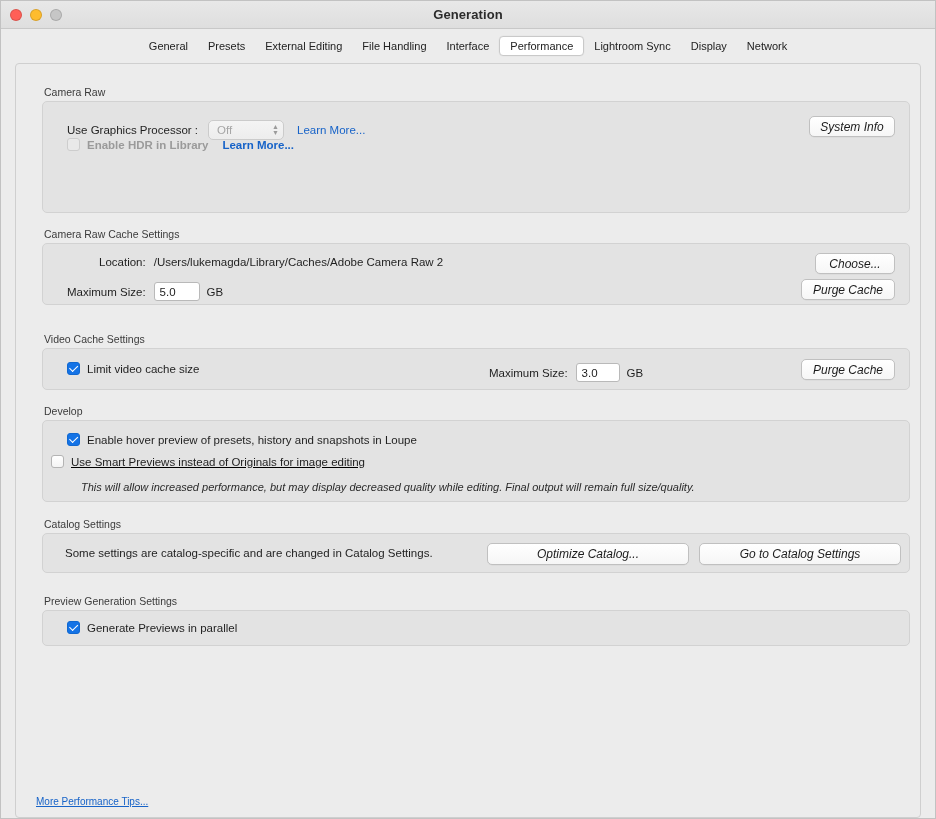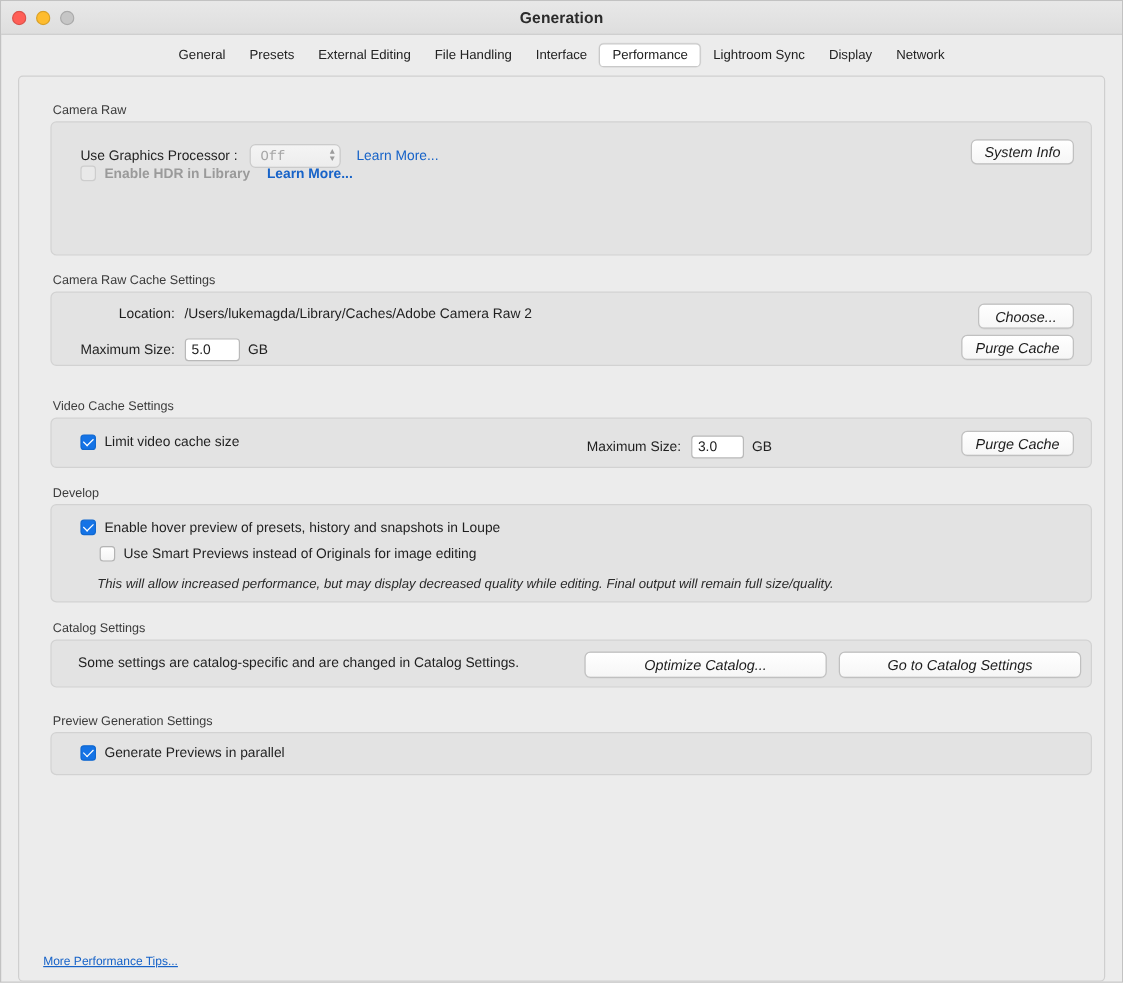--- a/index.html
+++ b/index.html
@@ -226,21 +226,21 @@
   </div>
 
   <div id="content">
 
     <div class="group" style="top:22px;">
       <div class="group-title">Camera Raw</div>
       <div class="panel" style="height:112px;">
 
         <div class="row" style="position:absolute; left:24px; top:18px;">
           <span class="lbl">Use Graphics Processor :</span>
-          <div class="popup" style="margin-left:10px;font-family:Liberation Mono, monospace;">
+          <div class="popup" style="margin-left:10px;">
             <span>Off</span>
             <span class="arrows">
               <span>▲</span>
                 <span>▼</span>
             </span>
           </div>
           <a class="link" href="#" style="margin-left:13px;">Learn More...</a>
         </div>
 
         <div class="row" style="position:absolute; left:24px; top:36px;font-weight:bold;">
@@ -287,21 +287,21 @@
       </div>
     </div>
 
     <div class="group" style="top:341px;">
       <div class="group-title">Develop</div>
       <div class="panel" style="height:82px;">
         <div class="row" style="position:absolute; left:24px; top:12px;">
           <span class="cb on"></span>
           <span class="lbl" style="margin-left:7px;">Enable hover preview of presets, history and snapshots in Loupe</span>
         </div>
-        <div class="row" style="position:absolute; left:40px; top:34px;">
+        <div class="row" style="position:absolute; left:8px; top:34px;text-decoration:underline;">
           <span class="cb"></span>
           <span class="lbl" style="margin-left:7px;">Use Smart Previews instead of Originals for image editing</span>
         </div>
         <div class="note" style="position:absolute; left:38px; top:60px;">This will allow increased performance, but may display decreased quality while editing. Final output will remain full size/quality.</div>
       </div>
     </div>
 
     <div class="group" style="top:454px;">
       <div class="group-title">Catalog Settings</div>
       <div class="panel" style="height:40px;">

